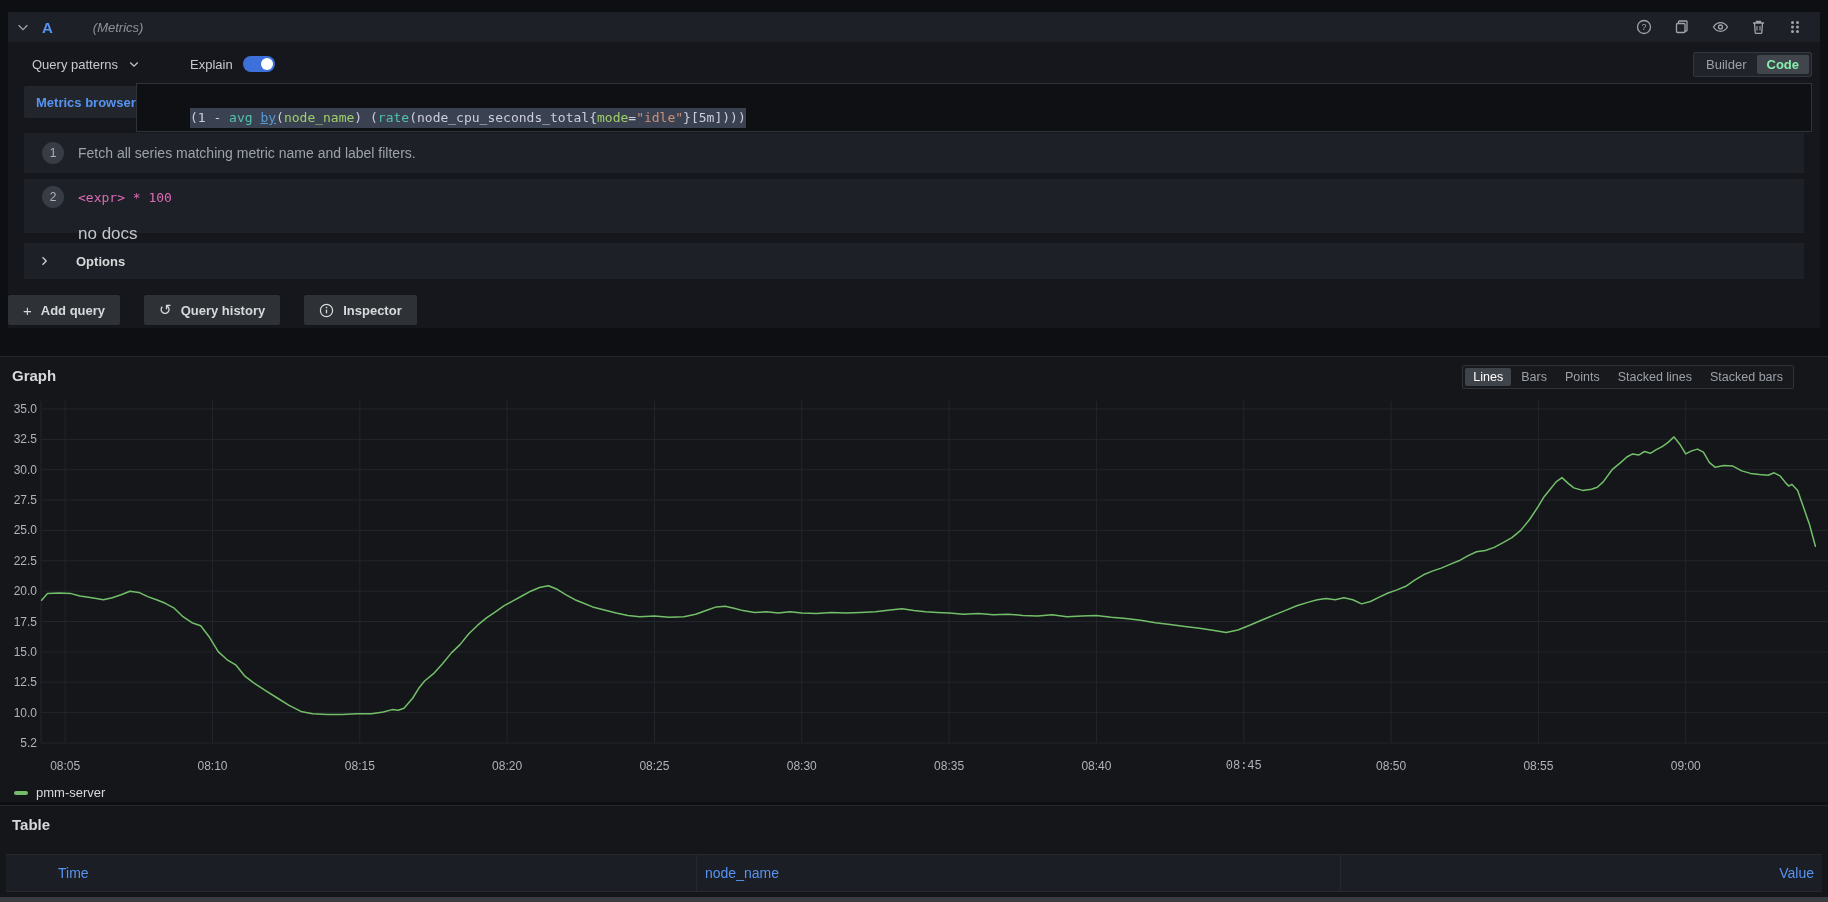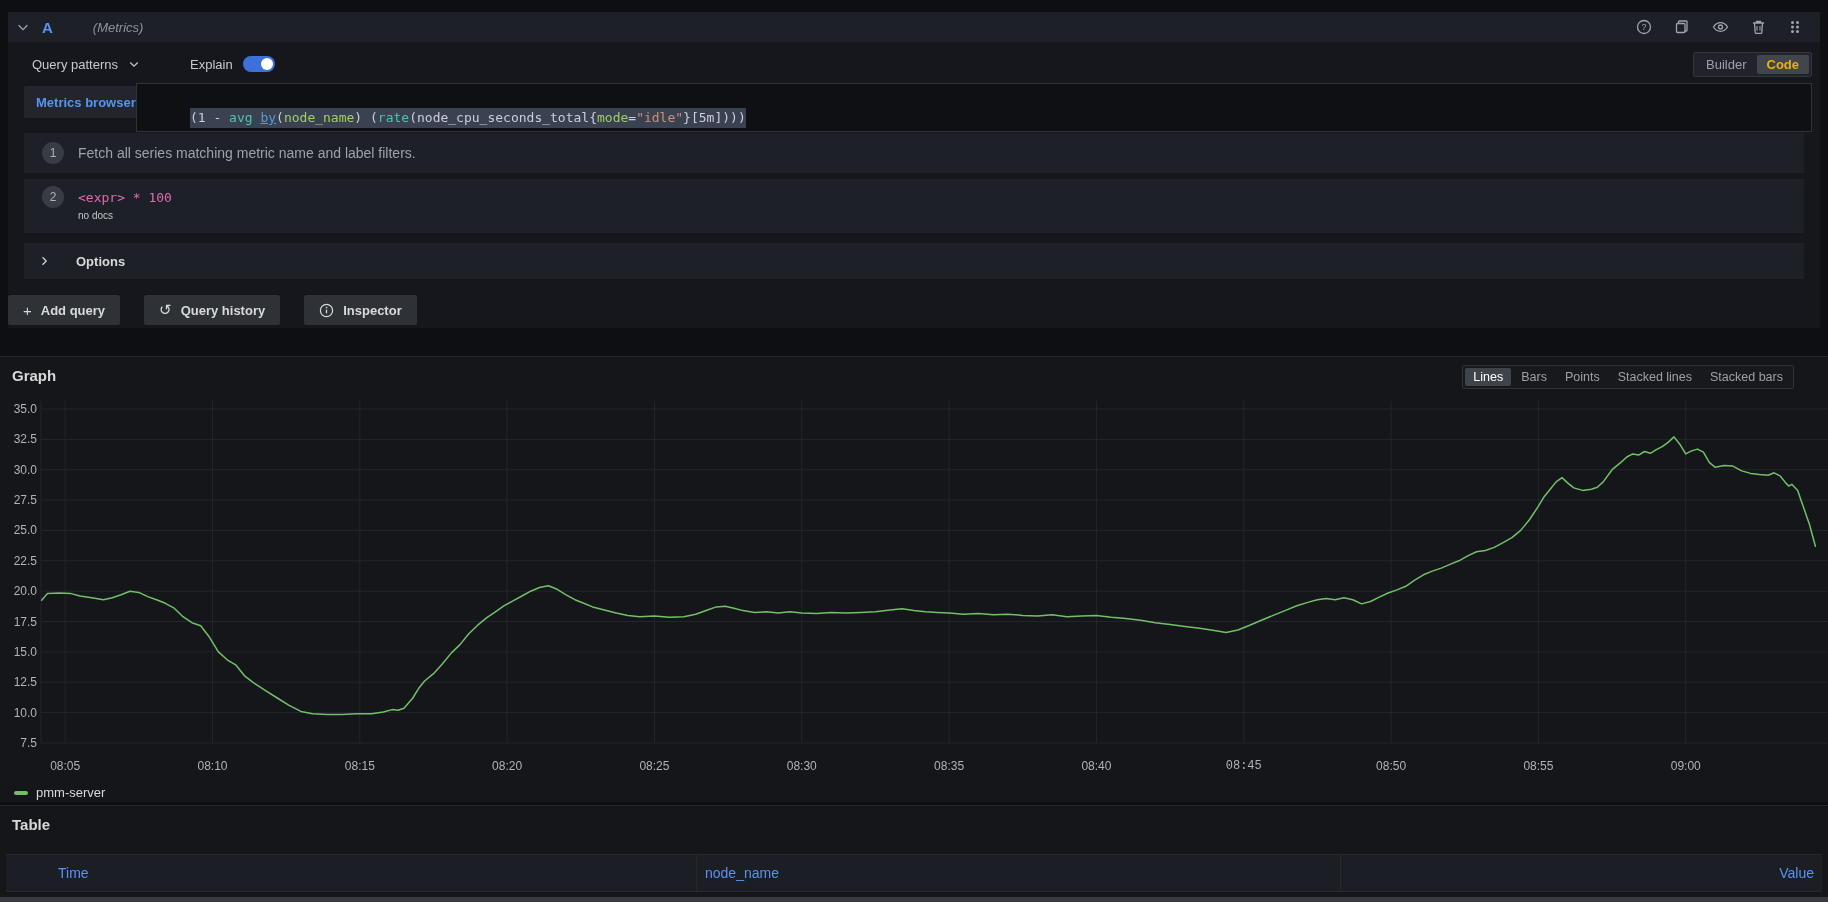--- a/index.html
+++ b/index.html
@@ -19,21 +19,21 @@
 
   .qtoolbar { position:absolute; left:24px; top:38px; width:1780px; height:28px;
     display:flex; align-items:center; }
   .qp-btn { display:flex; align-items:center; gap:10px; color:#c7c9ce; font-size:13px; }
   .explain-wrap { display:flex; align-items:center; gap:10px; margin-left:50px; color:#c7c9ce; font-size:13px; }
   .toggle { width:32px; height:16px; border-radius:8px; background:#3d71d9; position:relative; }
   .toggle .knob { position:absolute; right:2px; top:2px; width:12px; height:12px; border-radius:50%; background:#fff; }
   .seg-group { margin-left:auto; display:flex; align-items:center; background:#202329;
     border:1px solid #33363c; border-radius:2px; padding:2px; }
   .seg { font-size:13px; padding:2px 10px; border-radius:2px; color:#9ba1a8; }
-  .seg.active { background:#41454c; color:#eab308; font-weight:bold; }
+  .seg.active { background:#41454c; color:#86efac; font-weight:bold; }
 
   .mb-btn { position:absolute; left:16px; top:74px; height:32px; background:#22252b; border-radius:2px;
     display:flex; align-items:center; gap:1px; padding:16px 12px; color:#5794f2; font-size:13px; font-weight:bold; }
   .mb-btn .gt { font-size:14px; font-weight:bold; }
 
   .editor { position:absolute; left:128px; top:71px; right:8px; height:49px; background:#0e1014;
     border:1px solid #2f343c; padding:4px 6px; font-family:"DejaVu Sans Mono", monospace;
     font-size:13px; line-height:20px; color:#ccccdc; white-space:pre; }
   .codeline { display:inline-block; }
   .sel { background:#3a4150; }
@@ -46,21 +46,21 @@
   .tk-ws  { color:#565c66; }
 
   .xrow { position:absolute; left:16px; width:1780px; background:#1d2026; }
   .xrow1 { top:121px; height:40px; display:flex; align-items:center; }
   .xrow2 { top:167px; height:54px; }
   .badge { width:22px; height:22px; border-radius:50%; background:#383c44; color:#aeb4bc;
     font-size:12px; display:flex; align-items:center; justify-content:center; margin:0 14px 0 18px; flex:none; }
   .xtext { color:#9da3ab; font-size:14px; }
   .xrow2 .line { display:flex; align-items:center; }
   .xcode { font-family:"DejaVu Sans Mono", monospace; font-size:13px; color:#dd6bb5; }
-  .xsub { color:#c2c6cc; font-size:10px; margin-left:54px; margin-top:2px; }
+  .xsub { color:#c2c6cc; font-size:17px; margin-left:54px; margin-top:16px; }
 
   .optrow { position:absolute; left:16px; top:231px; width:1780px; height:36px; background:#1d2026;
     display:flex; align-items:center; gap:26px; padding-left:14px; }
   .optrow .chev { display:flex; }
   .opt-title { color:#d8d9da; font-size:13px; font-weight:bold; margin-right:4px; }
   .opt-item { color:#878d96; font-size:12.5px; }
 
   .actions { position:absolute; left:0; top:283px; display:flex; gap:24px; }
   .act-btn { height:30px; background:#2e3136; border-radius:2px; color:#d8d9da; font-size:13px;
     font-weight:bold; display:flex; align-items:center; gap:9px; padding:0 15px; }
@@ -264,21 +264,21 @@
         <div class="ytick" style="top: 75.36px;">32.5</div>
         <div class="ytick" style="top: 105.72px;">30.0</div>
         <div class="ytick" style="top: 136.08px;">27.5</div>
         <div class="ytick" style="top: 166.44px;">25.0</div>
         <div class="ytick" style="top: 196.8px;">22.5</div>
         <div class="ytick" style="top: 227.16px;">20.0</div>
         <div class="ytick" style="top: 257.52px;">17.5</div>
         <div class="ytick" style="top: 287.88px;">15.0</div>
         <div class="ytick" style="top: 318.24px;">12.5</div>
         <div class="ytick" style="top: 348.6px;">10.0</div>
-        <div class="ytick" style="top: 378.96px;">7.5</div>
+        <div class="ytick" style="top: 378.96px;">5.2</div>
       </div>
     <div id="xticks">
         <div class="xtick" style="left: 35.1613px;">08:05</div>
         <div class="xtick" style="left: 182.486px;">08:10</div>
         <div class="xtick" style="left: 329.811px;">08:15</div>
         <div class="xtick" style="left: 477.136px;">08:20</div>
         <div class="xtick" style="left: 624.461px;">08:25</div>
         <div class="xtick" style="left: 771.786px;">08:30</div>
         <div class="xtick" style="left: 919.111px;">08:35</div>
         <div class="xtick" style="left: 1066.44px;">08:40</div>

